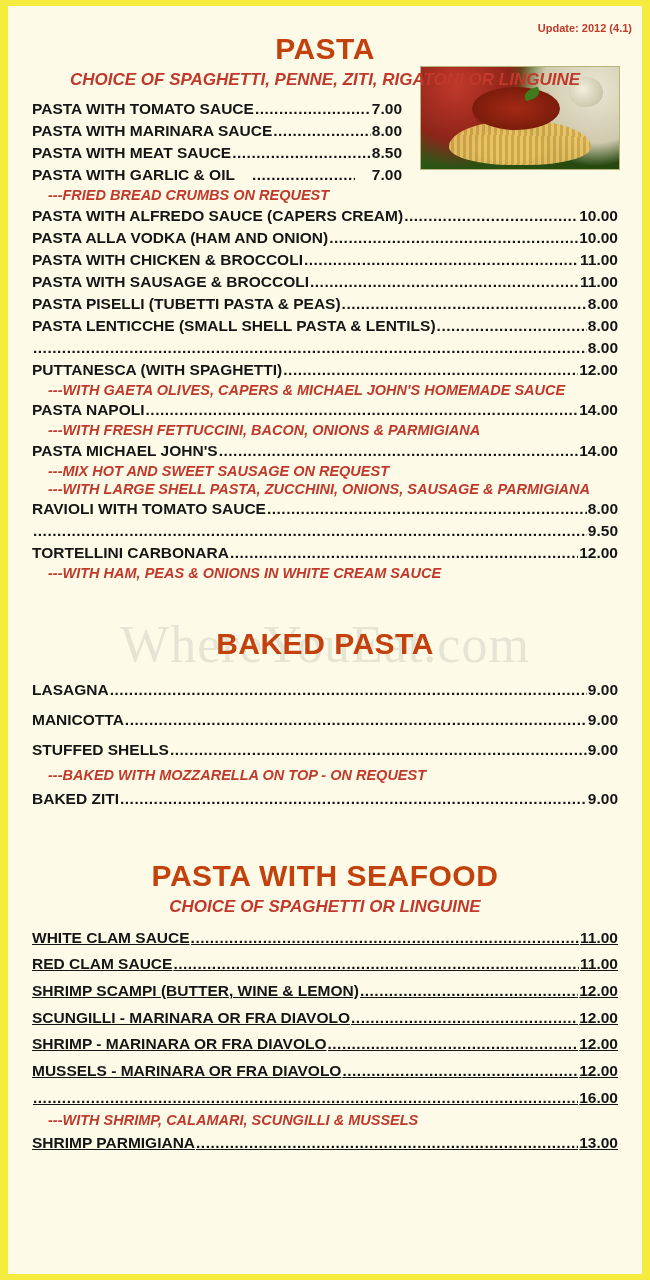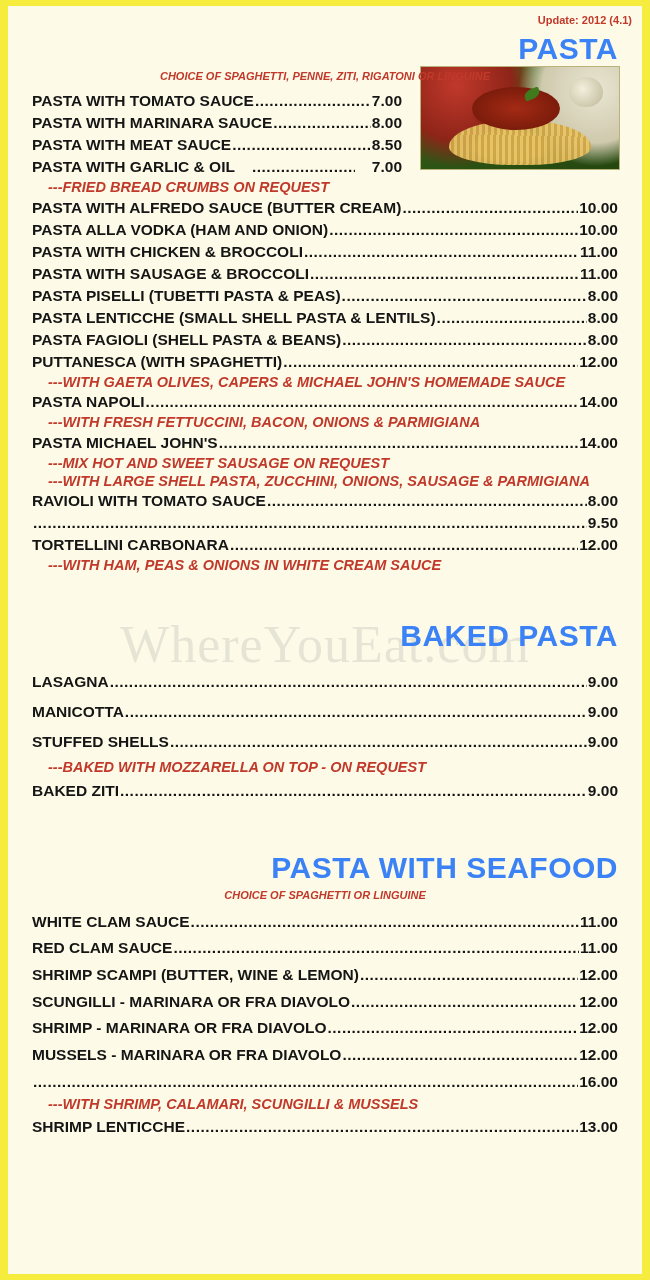--- a/index.html
+++ b/index.html
@@ -32,45 +32,45 @@
     font-family: "Liberation Serif", serif;
     font-size: 52px;
     color: rgba(130,130,120,0.18);
     letter-spacing: 1px;
     pointer-events: none;
     user-select: none;
   }
   .update {
     position: absolute;
     right: 10px;
-    top: 8px;
+    top: 16px;
     font-size: 11px;
     font-weight: bold;
     color: #c0392b;
     font-family: "Liberation Sans", sans-serif;
   }
   .content {
     position: relative;
     padding: 26px 24px 0 24px;
   }
   h1.section {
-    text-align: right;
-    color: #3b82f6;
+    text-align: center;
+    color: #c2410c;
     font-size: 30px;
     font-weight: bold;
     margin: 0 0 4px 0;
     letter-spacing: 0.5px;
     font-family: "Liberation Sans", sans-serif;
   }
   .subtitle {
     text-align: center;
     color: #c0392b;
     font-style: italic;
     font-weight: bold;
-    font-size: 11px;
+    font-size: 17px;
     margin: 0 0 8px 0;
   }
   .note {
     color: #c0392b;
     font-style: italic;
     font-weight: bold;
     font-size: 14.5px;
     margin: 1px 0 1px 16px;
     line-height: 1.15;
   }
@@ -153,21 +153,21 @@
     right: 8%;
     top: 10%;
     width: 34px;
     height: 30px;
     background: radial-gradient(circle at 40% 40%, #f2efdd, #cdc8ab 70%, #b4ae8f);
     border-radius: 50% 50% 48% 48%;
   }
   .spacer-sm { height: 10px; }
   .spacer-lg { height: 44px; }
   .group-baked .item { line-height: 1.95; }
-  .group-seafood .item { line-height: 1.72; }
+  .group-seafood .item { line-height: 1.72; text-decoration: underline; }
 </style>
 </head>
 <body>
 
 <div class="page">
 
   <div class="update">Update: 2012  (4.1)</div>
 
   <div class="watermark">WhereYouEat.com</div>
 
@@ -198,21 +198,21 @@
           <span class="dots">...........................................................................................................................................</span>
           <span class="pr">8.50</span>
         </div>
         <div class="item" style="width: 370px; gap: 16px;">
           <span class="nm">PASTA WITH GARLIC &amp; OIL</span>
           <span class="dots">...........................................................................................................................................</span>
           <span class="pr">7.00</span>
         </div>
         <div class="note">---FRIED BREAD CRUMBS ON REQUEST</div>
         <div class="item">
-          <span class="nm">PASTA WITH ALFREDO SAUCE (BUTTER CREAM)</span>
+          <span class="nm">PASTA WITH ALFREDO SAUCE (CAPERS CREAM)</span>
           <span class="dots">...........................................................................................................................................</span>
           <span class="pr">10.00</span>
         </div>
         <div class="item">
           <span class="nm">PASTA ALLA VODKA (HAM AND ONION)</span>
           <span class="dots">...........................................................................................................................................</span>
           <span class="pr">10.00</span>
         </div>
         <div class="item">
           <span class="nm">PASTA WITH CHICKEN &amp; BROCCOLI</span>
@@ -228,21 +228,20 @@
           <span class="nm">PASTA PISELLI (TUBETTI PASTA &amp; PEAS)</span>
           <span class="dots">...........................................................................................................................................</span>
           <span class="pr">8.00</span>
         </div>
         <div class="item">
           <span class="nm">PASTA LENTICCHE (SMALL SHELL PASTA &amp; LENTILS)</span>
           <span class="dots">...........................................................................................................................................</span>
           <span class="pr">8.00</span>
         </div>
         <div class="item">
-          <span class="nm">PASTA FAGIOLI (SHELL PASTA &amp; BEANS)</span>
           <span class="dots">...........................................................................................................................................</span>
           <span class="pr">8.00</span>
         </div>
         <div class="item">
           <span class="nm">PUTTANESCA (WITH SPAGHETTI)</span>
           <span class="dots">...........................................................................................................................................</span>
           <span class="pr">12.00</span>
         </div>
         <div class="note">---WITH GAETA OLIVES, CAPERS &amp; MICHAEL JOHN'S HOMEMADE SAUCE</div>
         <div class="item">
@@ -333,20 +332,20 @@
           <span class="nm">MUSSELS - MARINARA OR FRA DIAVOLO</span>
           <span class="dots">...........................................................................................................................................</span>
           <span class="pr">12.00</span>
         </div>
         <div class="item">
           <span class="dots">...........................................................................................................................................</span>
           <span class="pr">16.00</span>
         </div>
         <div class="note">---WITH SHRIMP, CALAMARI, SCUNGILLI &amp; MUSSELS</div>
         <div class="item">
-          <span class="nm">SHRIMP LENTICCHE</span>
+          <span class="nm">SHRIMP PARMIGIANA</span>
           <span class="dots">...........................................................................................................................................</span>
           <span class="pr">13.00</span>
         </div>
       </div>
     </div>
 
 </div>
 
 </body></html>

